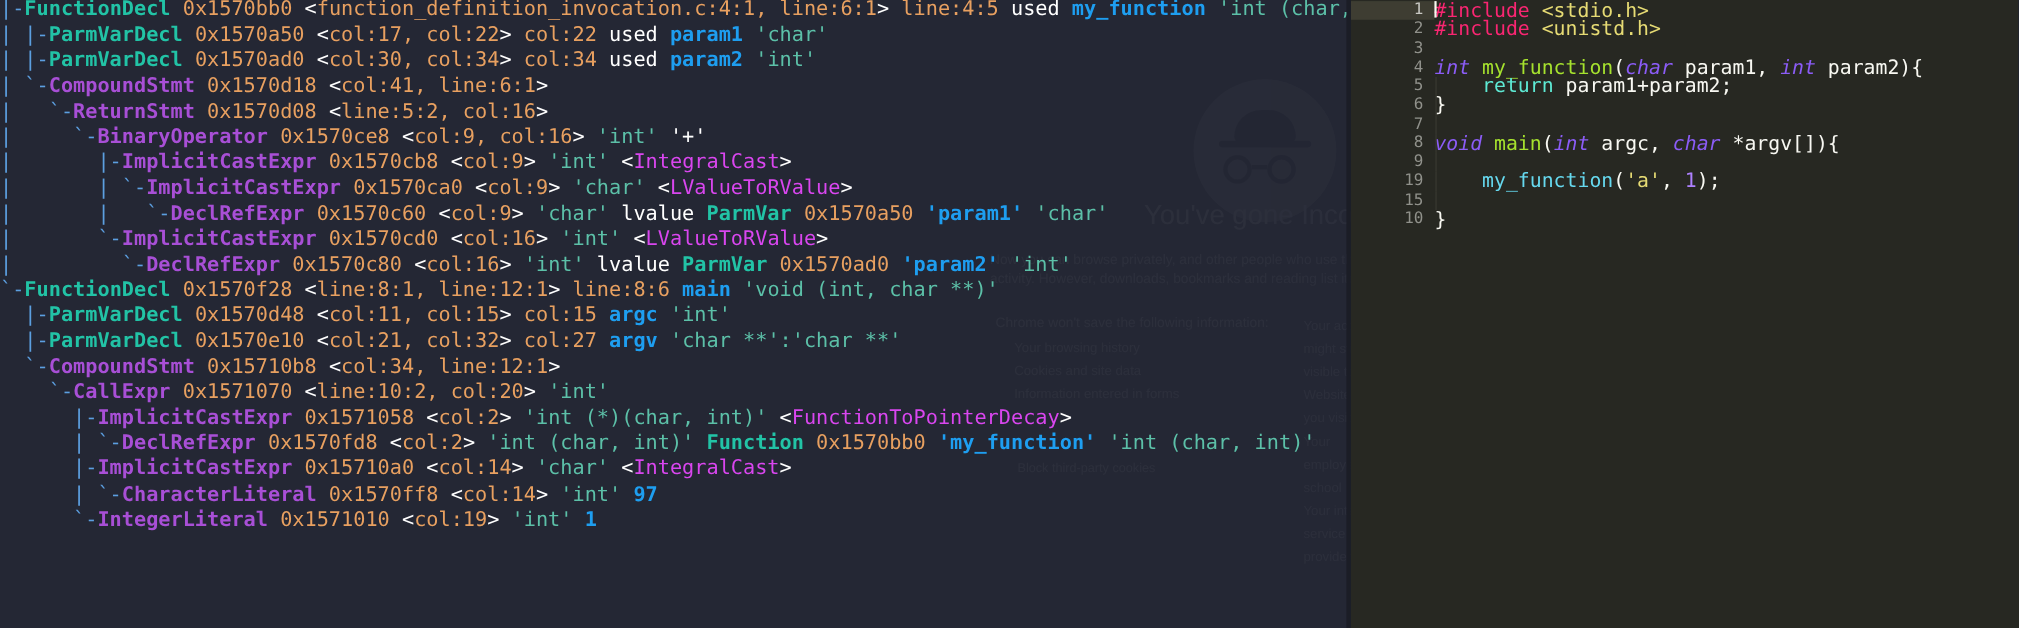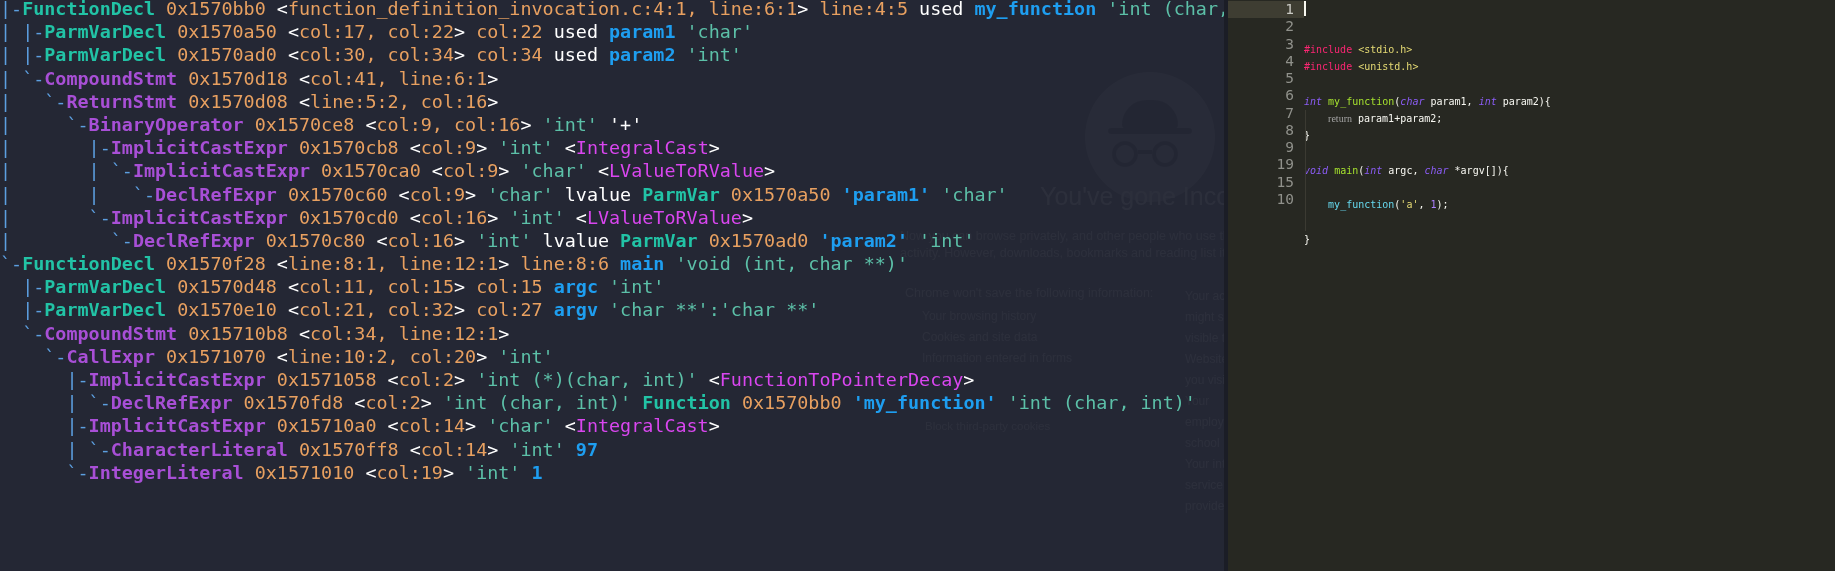--- a/index.html
+++ b/index.html
@@ -171,41 +171,40 @@
     box-sizing: border-box;
   }
   .gut-line { height: 17.25px; padding-right: 10px; }
   .gut-line.cur {
     background: #3e3d32;
     color: #c8c8c2;
   }
   #code {
     position: absolute;
     left: 76px; top: 1px;
-    font-size: 10px;
+    font-size: 18px;
     line-height: 17.25px;
     white-space: pre;
     font-family: "DejaVu Sans Mono", monospace;
     color: #f8f8f2;
-    margin-top: 40px;
   }
   .code-line { height: 17.25px; white-space: pre; position: relative; }
   .code-line.cur-indent::before {
     content: "";
     position: absolute;
     left: 1px; top: 0;
     width: 1px; height: 17.25px;
     background: #3b3a32;
   }
   .c-pre  { color: #f92672; }          
   .c-str  { color: #e6db74; }          
   .c-kw   { color: #8b5cf6; font-style: italic; }  
   .c-fn   { color: #a6e22e; }          
   .c-call { color: #66d9ef; }          
-  .c-ret  { color: #a3a3a3; font-family: Liberation Serif, serif; }          
+  .c-ret  { color: #5eead4; }          
   .c-num  { color: #ae81ff; }          
   .c-pln  { color: #f8f8f2; }
   #caret {
     position: absolute;
     left: 76px; top: 1px;
     width: 1.5px; height: 15px;
     background: #f8f8f0;
   }
   #scroll-edge {
     position: absolute;

